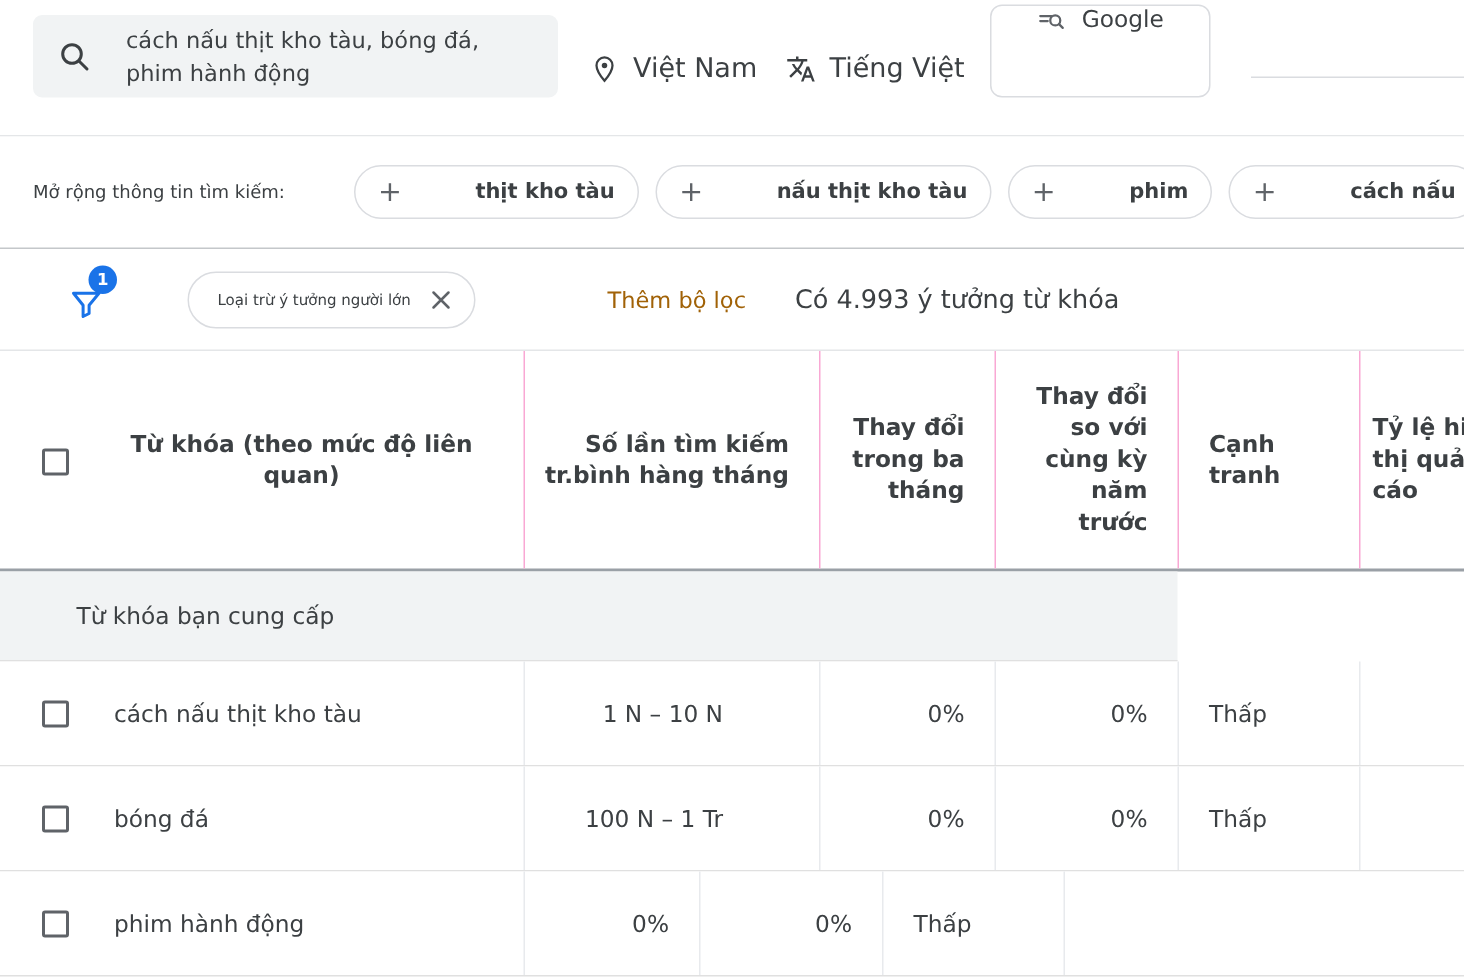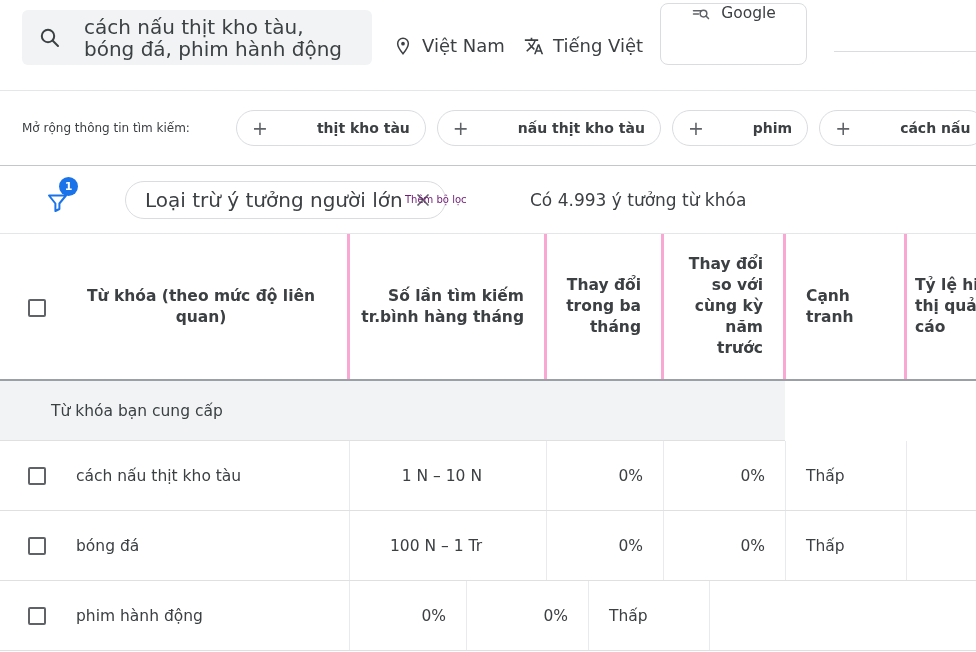--- a/index.html
+++ b/index.html
@@ -4,43 +4,43 @@
 <style>
   html,body{margin:0;padding:0;background:#fff;}
   #app{
     position:relative;width:976px;height:652px;overflow:hidden;background:#fff;
     font-family:"DejaVu Sans","Liberation Sans",sans-serif;color:#3c4043;
   }
   
   .edge-strip{position:absolute;left:0;top:0;width:7px;height:166px;background:#f1f3f4;}
   .topbar{position:absolute;left:0;top:0;width:976px;height:91px;background:#fff;border-bottom:1px solid #e4e6e8;box-sizing:border-box;}
   .search-box{position:absolute;left:22px;top:10px;width:350px;height:55px;background:#f1f3f4;border-radius:6px;display:flex;align-items:center;box-sizing:border-box;padding-left:16px;}
-  .search-box .txt{margin-left:22px;width:268px;font-size:20px;line-height:22px;color:#3c4043;}
+  .search-box .txt{margin-left:22px;width:268px;font-size:15px;line-height:22px;color:#3c4043;}
   .tb-item{position:absolute;top:0;height:91px;display:flex;align-items:center;gap:9px;font-size:18px;color:#3c4043;}
   .loc{left:393px;} .lang{left:524px;}
   .google-box{position:absolute;left:660px;top:3px;width:147px;height:62px;border:1px solid #dadce0;border-radius:8px;box-sizing:border-box;display:flex;align-items:flex-start;justify-content:center;gap:10px;font-size:15.5px;background:#fff;}
   .date{left:812px;}
   .date-underline{position:absolute;left:834px;top:51px;width:142px;height:1px;background:#dadce0;}
   
   .expand-row{position:absolute;left:0;top:91px;width:976px;height:75px;background:#fff;border-bottom:1px solid #c4c7ca;box-sizing:border-box;}
   .expand-label{position:absolute;left:22px;top:0;height:74px;display:flex;align-items:center;font-size:12px;color:#3c4043;}
   .chips{position:absolute;left:236px;top:0;height:74px;width:1100px;display:flex;align-items:center;gap:11px;}
   .chip{display:flex;align-items:center;gap:9px;height:36px;padding:0 15px;border:1px solid #dadce0;border-radius:18px;background:#fff;box-sizing:border-box;white-space:nowrap;}
   .chip .plus{font-size:19px;font-weight:400;color:#5f6368;line-height:1;}
   .chip .lbl{font-size:14px;font-weight:bold;color:#3c4043;margin-left:40px;}
   
   .filter-row{position:absolute;left:0;top:166px;width:976px;height:67px;background:#fff;}
   .funnel{position:absolute;left:46px;top:25px;}
   .badge{position:absolute;left:59px;top:11px;width:19px;height:19px;border-radius:50%;background:#1a73e8;color:#fff;font-size:11px;font-weight:bold;display:flex;align-items:center;justify-content:center;}
-  .filter-chip{position:absolute;left:125px;top:15px;height:38px;border:1px solid #dadce0;border-radius:19px;display:flex;align-items:center;gap:13px;padding:0 15px 0 19px;box-sizing:border-box;font-size:20px;color:#3c4043;background:#fff;white-space:nowrap;}
-  .add-filter{position:absolute;left:405px;top:0;height:67px;display:flex;align-items:center;font-size:10px;color:#701a75;text-align:right;}
+  .filter-chip{position:absolute;left:125px;top:15px;height:38px;border:1px solid #dadce0;border-radius:19px;display:flex;align-items:center;gap:13px;padding:0 15px 0 19px;box-sizing:border-box;font-size:10px;color:#3c4043;background:#fff;white-space:nowrap;}
+  .add-filter{position:absolute;left:405px;top:0;height:67px;display:flex;align-items:center;font-size:15px;color:#a16207;text-align:right;}
   .results-count{position:absolute;left:530px;top:0;height:67px;display:flex;align-items:center;font-size:17px;color:#3c4043;}
   
   .thead{position:absolute;left:0;top:233px;width:1100px;height:148px;border-top:1px solid #e4e6e8;border-bottom:2px solid #9aa0a6;box-sizing:border-box;display:flex;background:#fff;}
-  .th{display:flex;align-items:center;box-sizing:border-box;border-right:3px solid #f9a8d4;font-weight:bold;font-size:15.5px;color:#3c4043;white-space:pre-line;line-height:21px;}
+  .th{display:flex;align-items:center;box-sizing:border-box;border-right:1px solid #f9a8d4;font-weight:bold;font-size:15.5px;color:#3c4043;white-space:pre-line;line-height:21px;}
   .th:last-child{border-right:none;}
   .right{justify-content:flex-end;text-align:right;}
   .c1{width:350px;} .c2{width:197px;} .c3{width:117px;} .c4{width:122px;} .c5{width:121px;} .c6{width:140px;}
   .th.c1{position:relative;text-align:center;} 
   .th.c1 .hlbl{margin-left:76px;width:250px;}
   .th.c2,.th.c3,.th.c4{padding-right:20px;}
   .th.c5{padding-left:20px;}
   .th.c6{padding-left:8px;}
   .cb{width:18px;height:18px;border:2px solid #5f6368;border-radius:2px;background:#fff;box-sizing:border-box;flex:none;}
   .hcb{position:absolute;left:28px;top:65px;}

